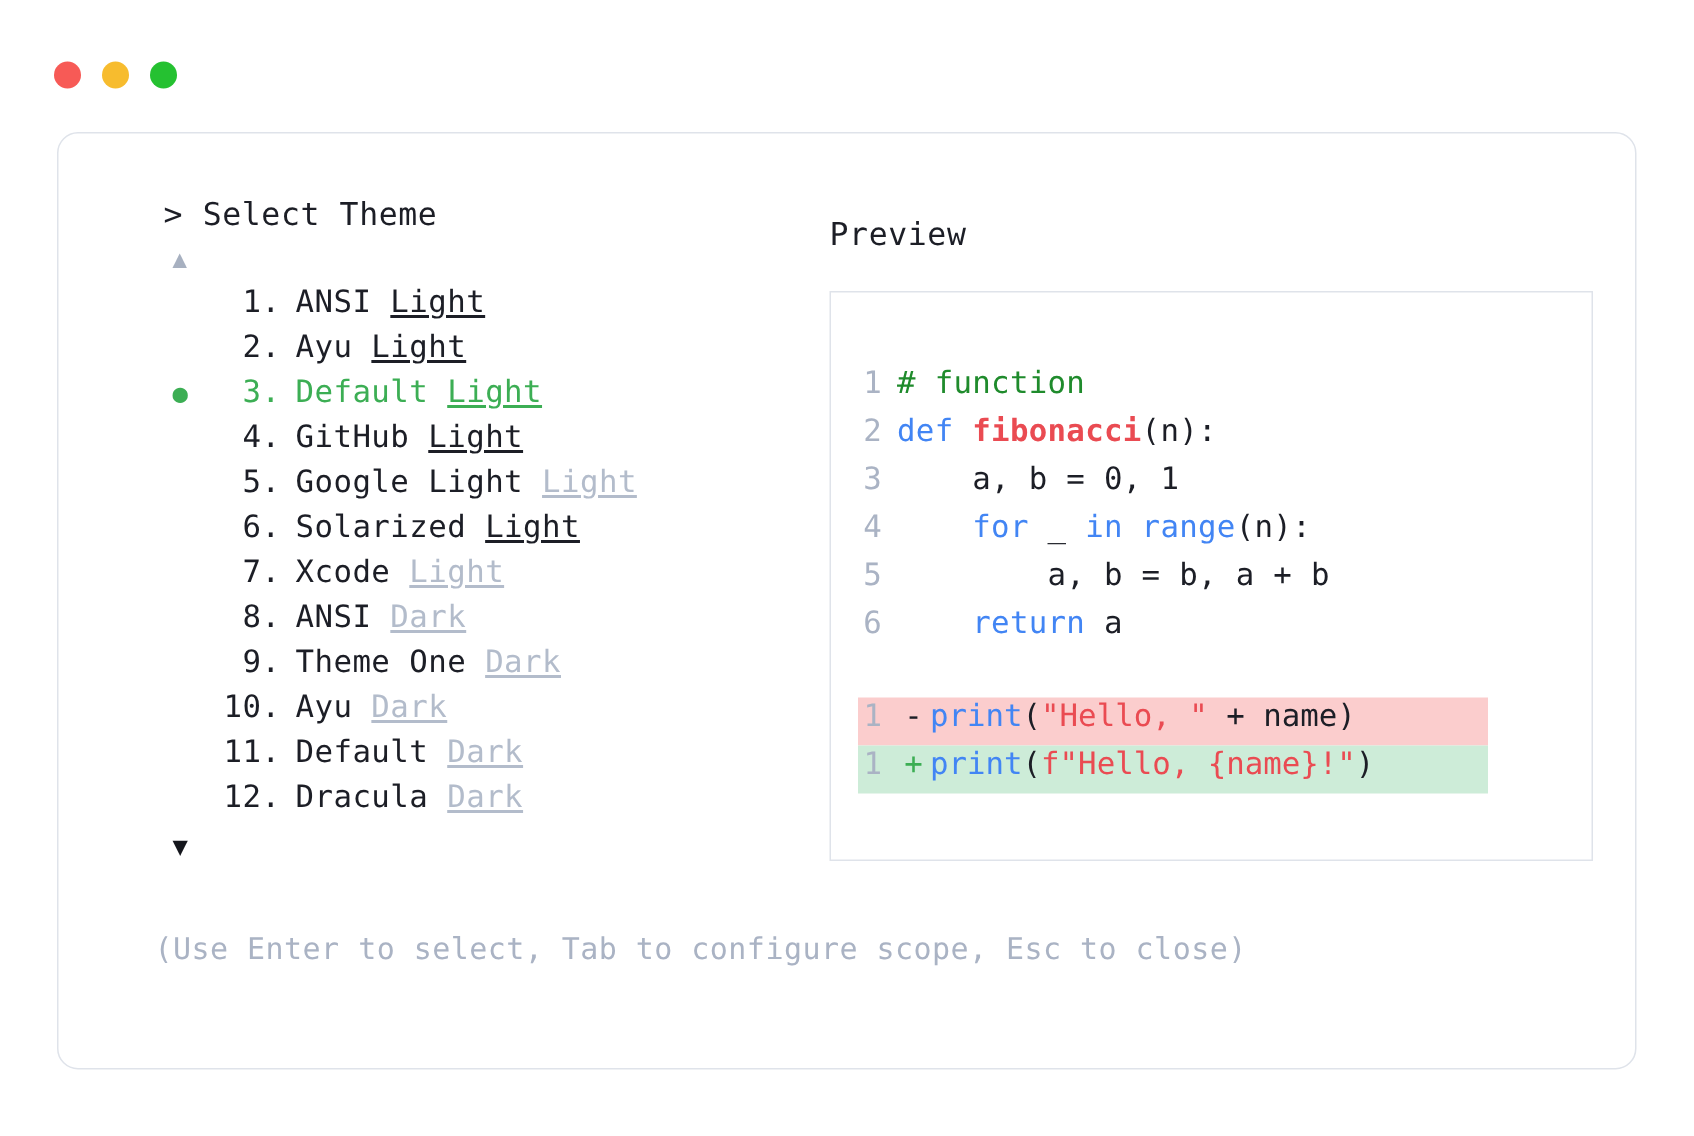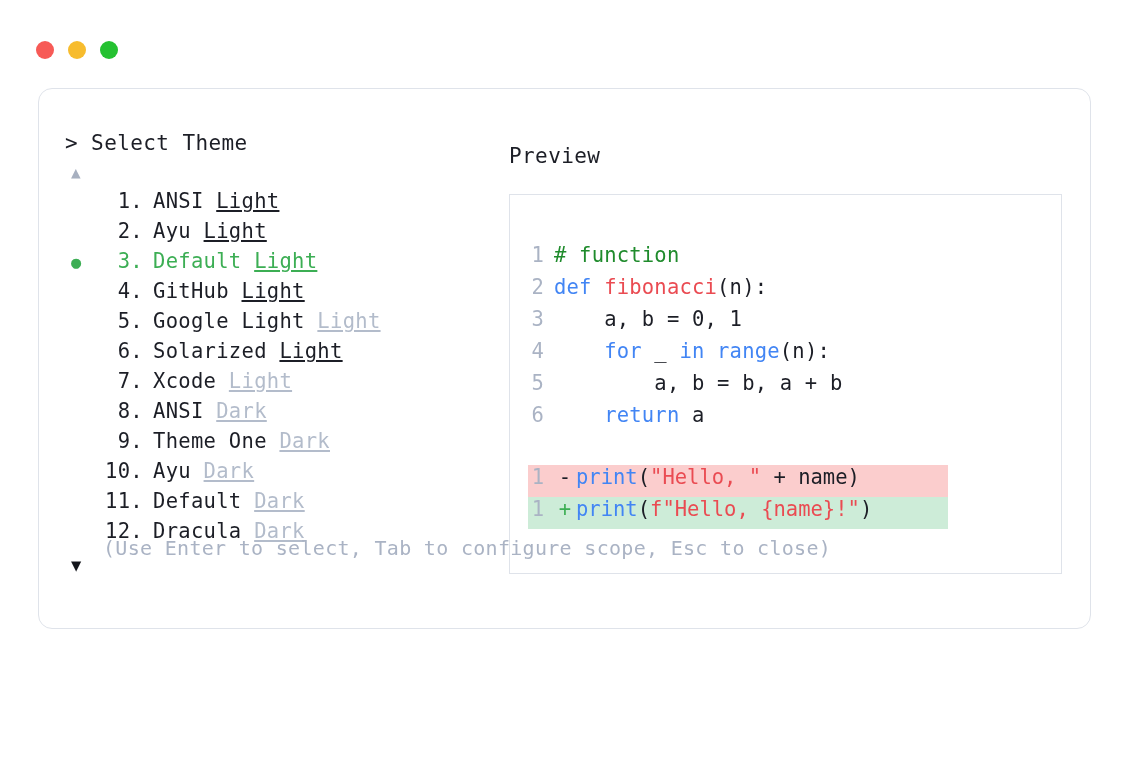--- a/index.html
+++ b/index.html
@@ -23,24 +23,25 @@
   .dot-close   { background: #f75a56; }
   .dot-min     { background: #f7bc2e; }
   .dot-max     { background: #25c131; }
 
   
   .card {
     position: absolute;
     left: 38px;
     top: 88px;
     width: 1053px;
-    height: 541px;
+    height: 625px;
     border: 1.5px solid #dfe3ea;
     border-radius: 14px;
     background: #ffffff;
+    padding-left: 44px;
   }
 
   
   .cols {
     display: flex;
     padding: 42px 0 0 0;
   }
   .col-left  { width: 470px; padding-left: 26px; }
   .col-right { flex: 1; padding-right: 28px; margin-top: 13px; }
 
@@ -144,21 +145,21 @@
               font-size: 20.5px; width: 420px; margin-left: 0; }
   .diff-minus { background: #fbcdcd; }
   .diff-plus  { background: #cdecd8; }
   .diff-mark  { width: 22px; flex: 0 0 22px; text-align: center; }
   .diff-minus .diff-mark { color: #1c1e26; }
   .diff-plus  .diff-mark { color: #3cae54; }
 
   
   .tok-comment { color: #1f8b2c; }
   .tok-kw      { color: #4285f4; }
-  .tok-fn      { color: #ea4b52; }
+  .tok-fn      { color: #ea4b52; font-weight: bold; }
   .tok-str     { color: #ea4b52; }
   .tok-plain   { color: #1c1e26; }
 </style>
 </head>
 <body>
 
 <div class="titlebar">
   <span class="dot dot-close"></span>
   <span class="dot dot-min"></span>
   <span class="dot dot-max"></span>

